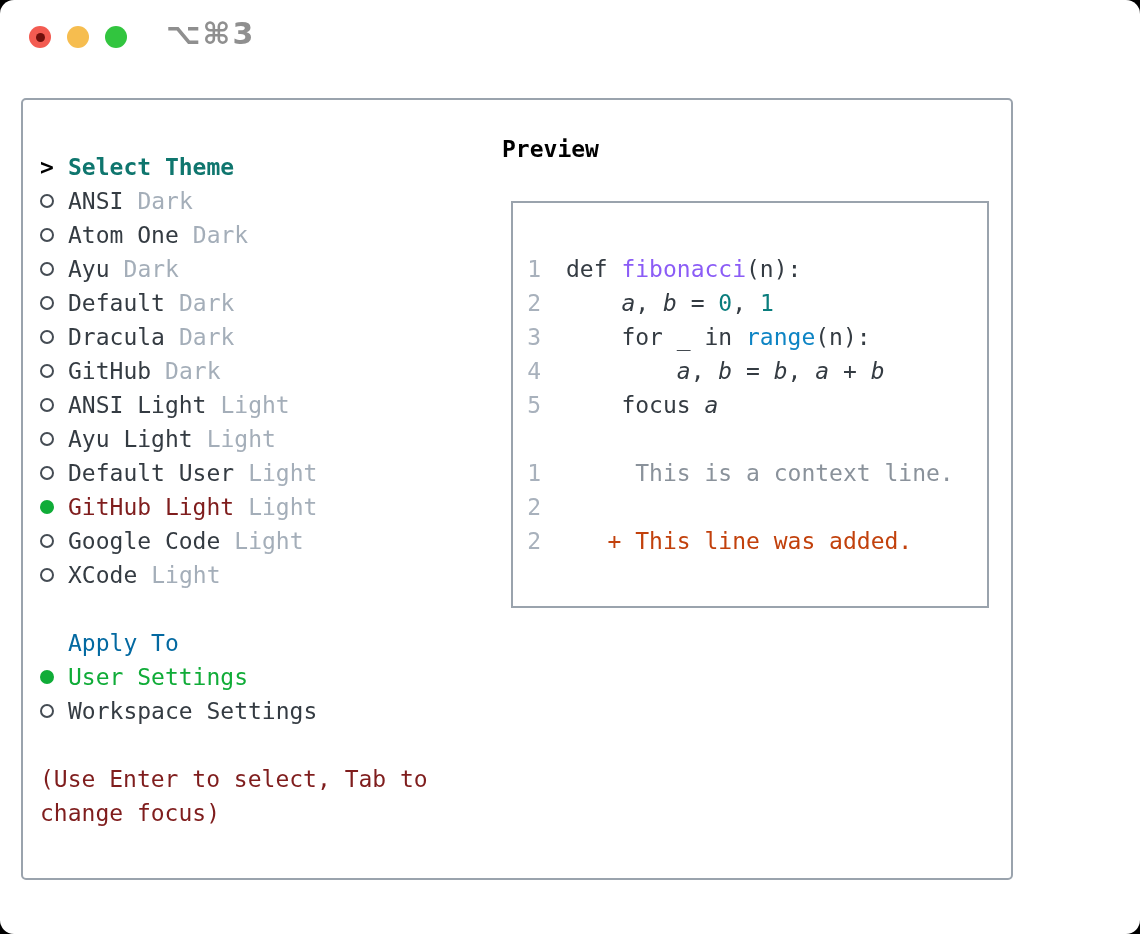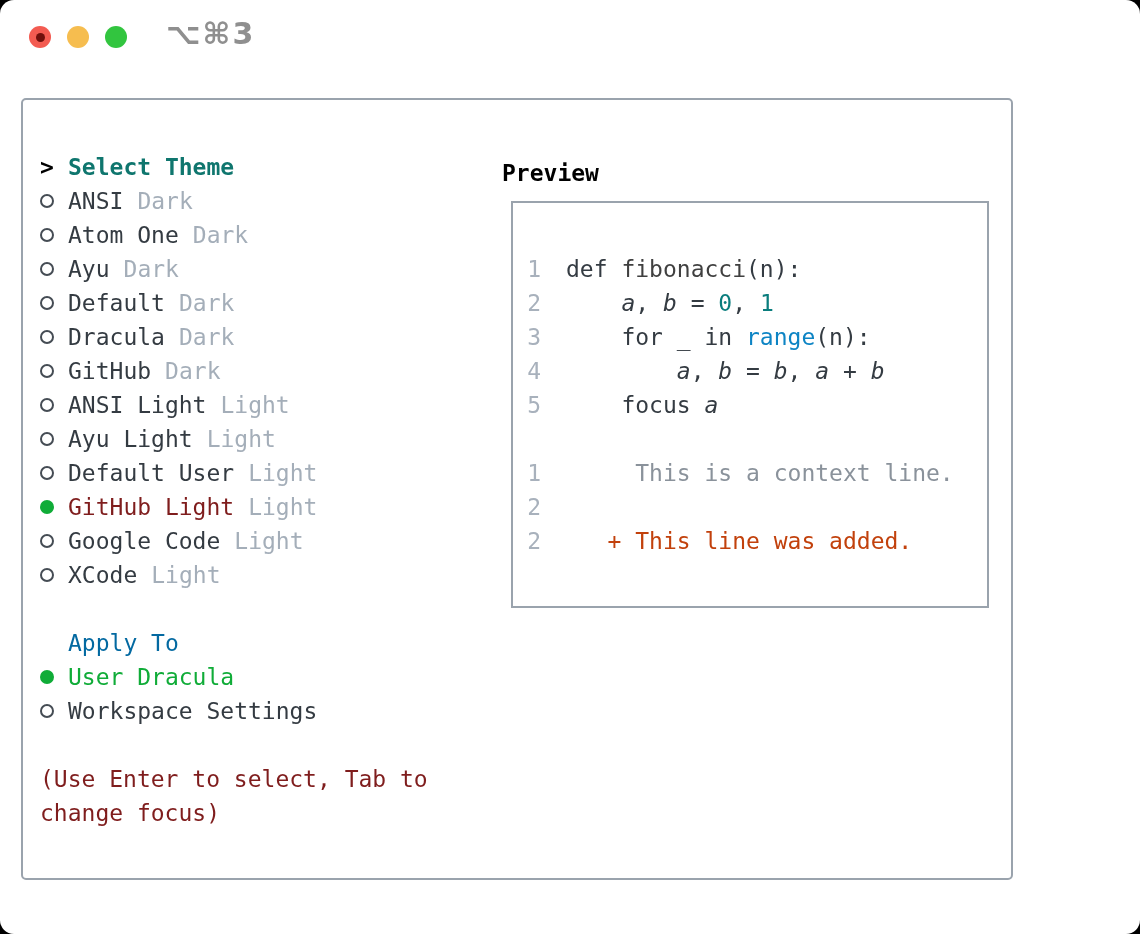--- a/index.html
+++ b/index.html
@@ -32,27 +32,27 @@
   .plain-title{color:#0369a1;}
   .circle{width:14px;height:14px;box-sizing:border-box;border:2px solid #454c54;border-radius:50%;}
   .tag{color:#a4aeb9;margin-left:14px;}
   .row.selected .circle{background:#10ac38;border-color:#10ac38;}
   .row.selected .name{color:#7f1d1d;}
   .row.selected .opt-label{color:#10ac38;}
   .spacer-row{height:34px;}
   .hint-row{color:#7f1d1d;}
 
   
-  .preview-title{position:absolute;left:479px;top:56px;height:34px;display:flex;align-items:center;
+  .preview-title{position:absolute;left:479px;top:32px;height:34px;display:flex;align-items:center;
                  font-size:23px;font-weight:700;color:#000;}
   .preview-box{position:absolute;left:488px;top:101px;width:478px;height:407px;box-sizing:border-box;
                border:2px solid #9aa3ad;background:#fff;padding:49px 0 0 12px;overflow:hidden;}
   .crow{height:34px;display:flex;align-items:center;white-space:pre;font-size:23px;color:#343b42;}
   .ln{flex:0 0 16px;width:16px;text-align:right;margin-right:25px;color:#a8b1bc;}
-  .c-fn{color:#404040;text-align:center;}
+  .c-fn{color:#8b5cf6;text-align:center;}
   .c-num{color:#0a7d7d;}
   .c-blue{color:#0d84c4;}
   .c-var{font-style:italic;}
   .d-ctx{color:#8a929b;}
   .d-del{color:#c3291c;}
   .d-add{color:#c2410c;}
 </style>
 </head>
 <body>
 
@@ -139,21 +139,21 @@
         </div>
 
         <div class="spacer-row"></div>
 
         <div class="row">
           <span class="marker"></span>
           <span class="plain-title">Apply To</span>
         </div>
         <div class="row selected">
           <span class="marker"><span class="circle"></span></span>
-          <span class="opt-label">User Dracula</span>
+          <span class="opt-label">User Settings</span>
         </div>
         <div class="row">
           <span class="marker"><span class="circle"></span></span>
           <span class="opt-label">Workspace Settings</span>
         </div>
 
         <div class="spacer-row"></div>
 
         <div class="row hint-row">(Use Enter to select, Tab to</div>
         <div class="row hint-row">change focus)</div>

